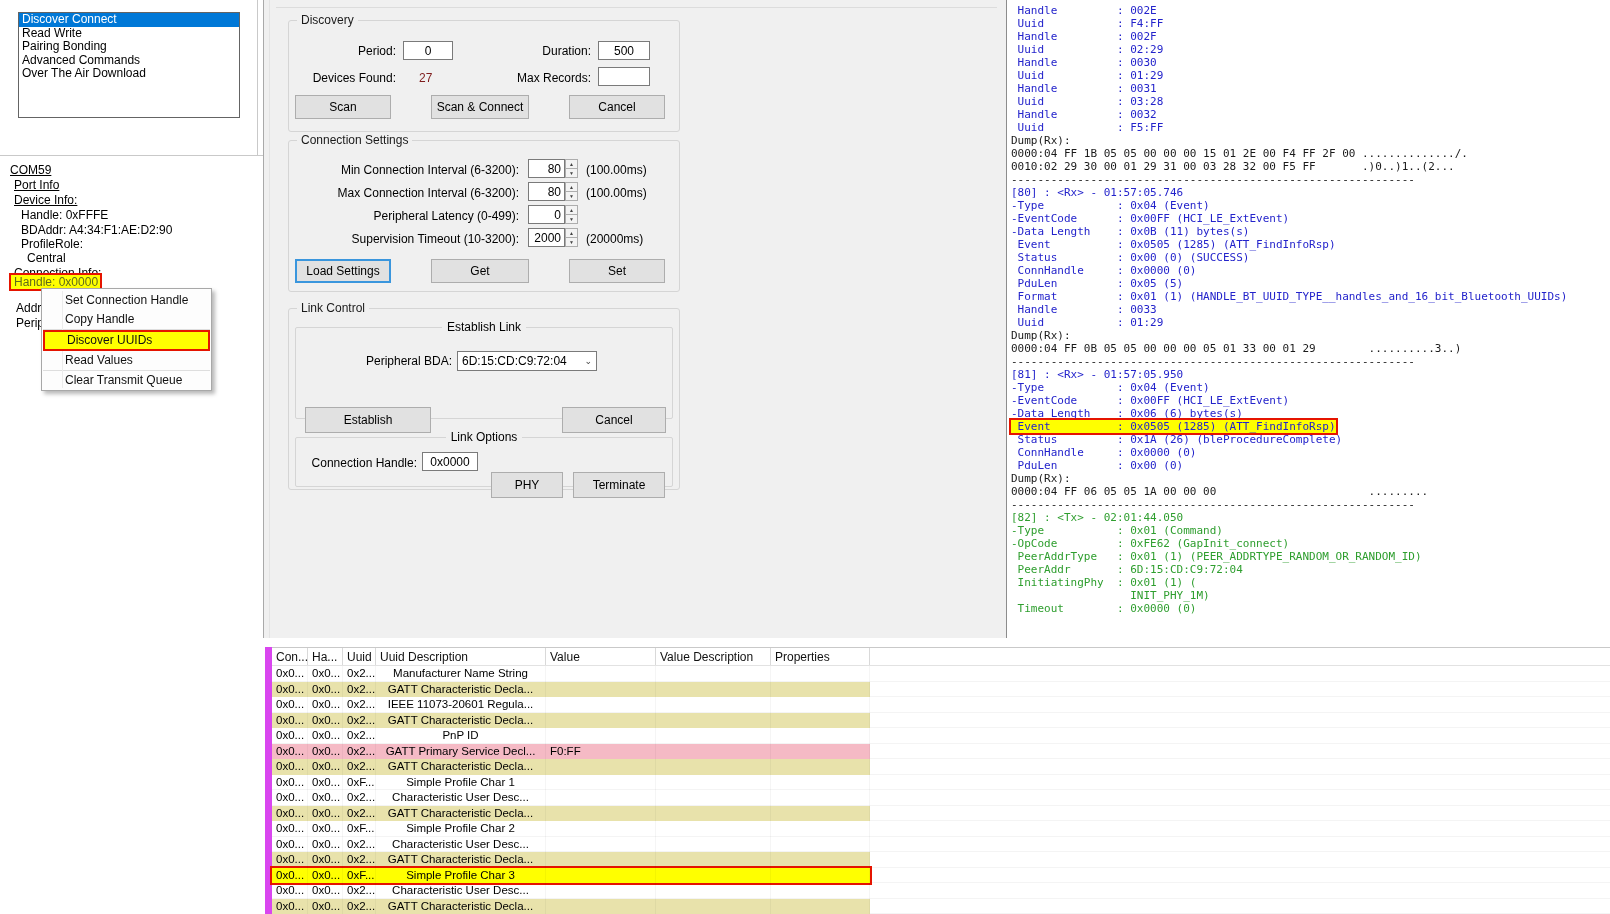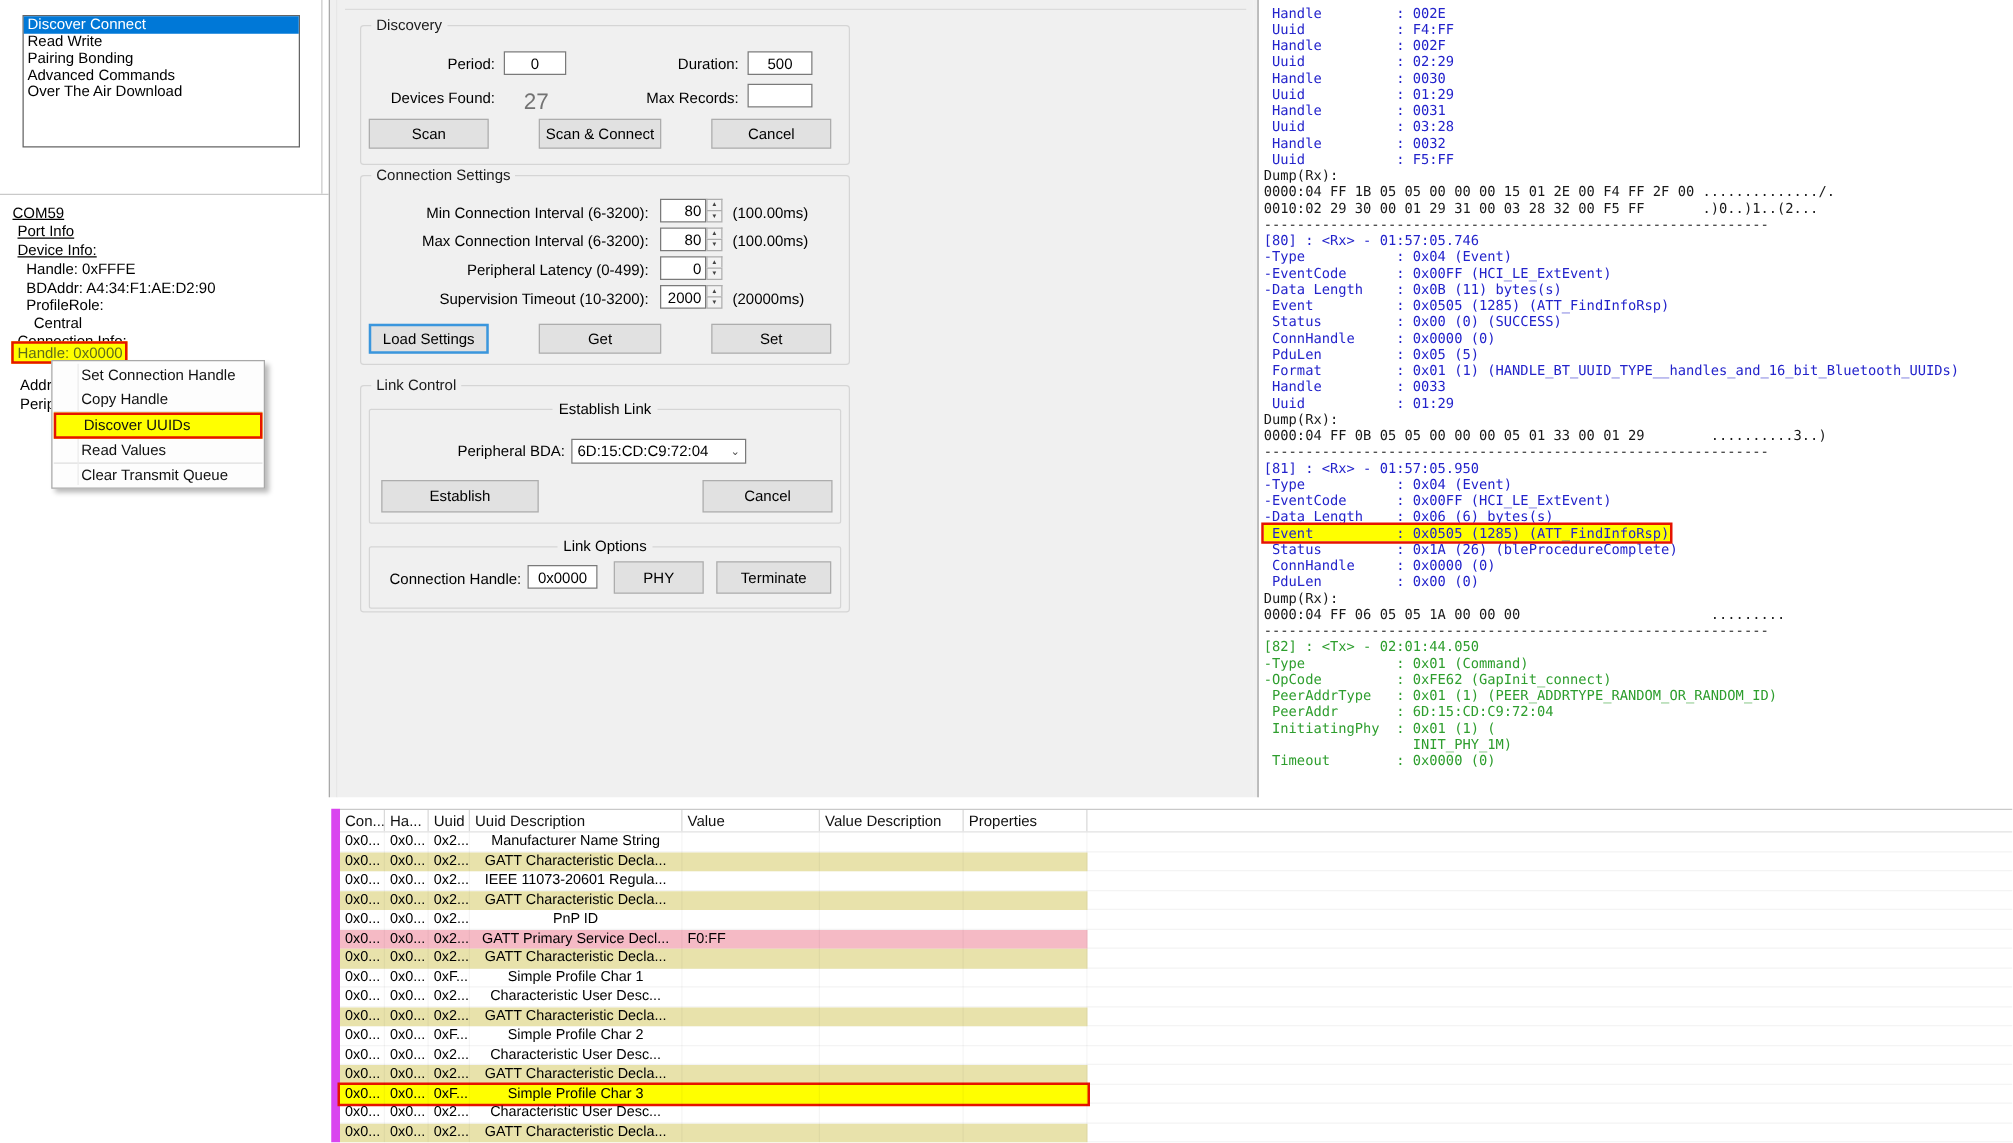--- a/index.html
+++ b/index.html
@@ -35,27 +35,27 @@
   .mid-panel .topline { position:absolute; left:6px; top:7px; right:6px; height:1px; background:#dcdcdc; }
 
   .groupbox { position:absolute; border:1px solid #d5d5d5; border-radius:3px; }
   .gb-title { position:absolute; top:-8px; left:8px; background:#f0f0f0; padding:0 4px; font-size:12px; color:#1a1a1a; }
   .innerbox { position:absolute; border:1px solid #d5d5d5; border-radius:2px; }
   .ib-title { position:absolute; top:-8px; left:0; right:0; text-align:center; font-size:12px; }
   .ib-title span { background:#f0f0f0; padding:0 5px; }
 
   .lbl { position:absolute; font-size:12px; color:#000; white-space:nowrap; }
   .lbl.r { text-align:right; }
-  .val { position:absolute; font-size:18px; color:#737373; }
+  .val { position:absolute; font-size:12px; color:#7f1d1d; }
 
   .tb { position:absolute; height:19px; background:#fff; border:1px solid #7a7a7a; font-size:12px; font-family:"Liberation Sans",sans-serif; text-align:center; padding:0 2px; }
   .tb.ralign { text-align:right; padding-right:3px; }
 
   .btn { position:absolute; height:24px; background:#e1e1e1; border:1px solid #adadad; font-size:12px; color:#000; display:flex; align-items:center; justify-content:center; }
-  .btn.h26 { height:26px; }
+  .btn.h26 { height:26px;margin-top:23px; }
   .btn.focused { border:2px solid #3a96dd; }
 
   .spin { position:absolute; width:13px; height:19px; display:flex; flex-direction:column; }
   .spin div { flex:1; background:#f3f3f3; border:1px solid #adadad; font-size:5px; line-height:8px; text-align:center; color:#444; }
   .spin div:first-child { border-bottom:none; }
 
   .combo { position:absolute; height:20px; background:#fff; border:1px solid #7a7a7a; font-size:12px; line-height:18px; padding-left:4px; white-space:nowrap; }
   .combo .chev { position:absolute; right:4px; top:0; font-size:9px; color:#444; line-height:18px; }
 
   

